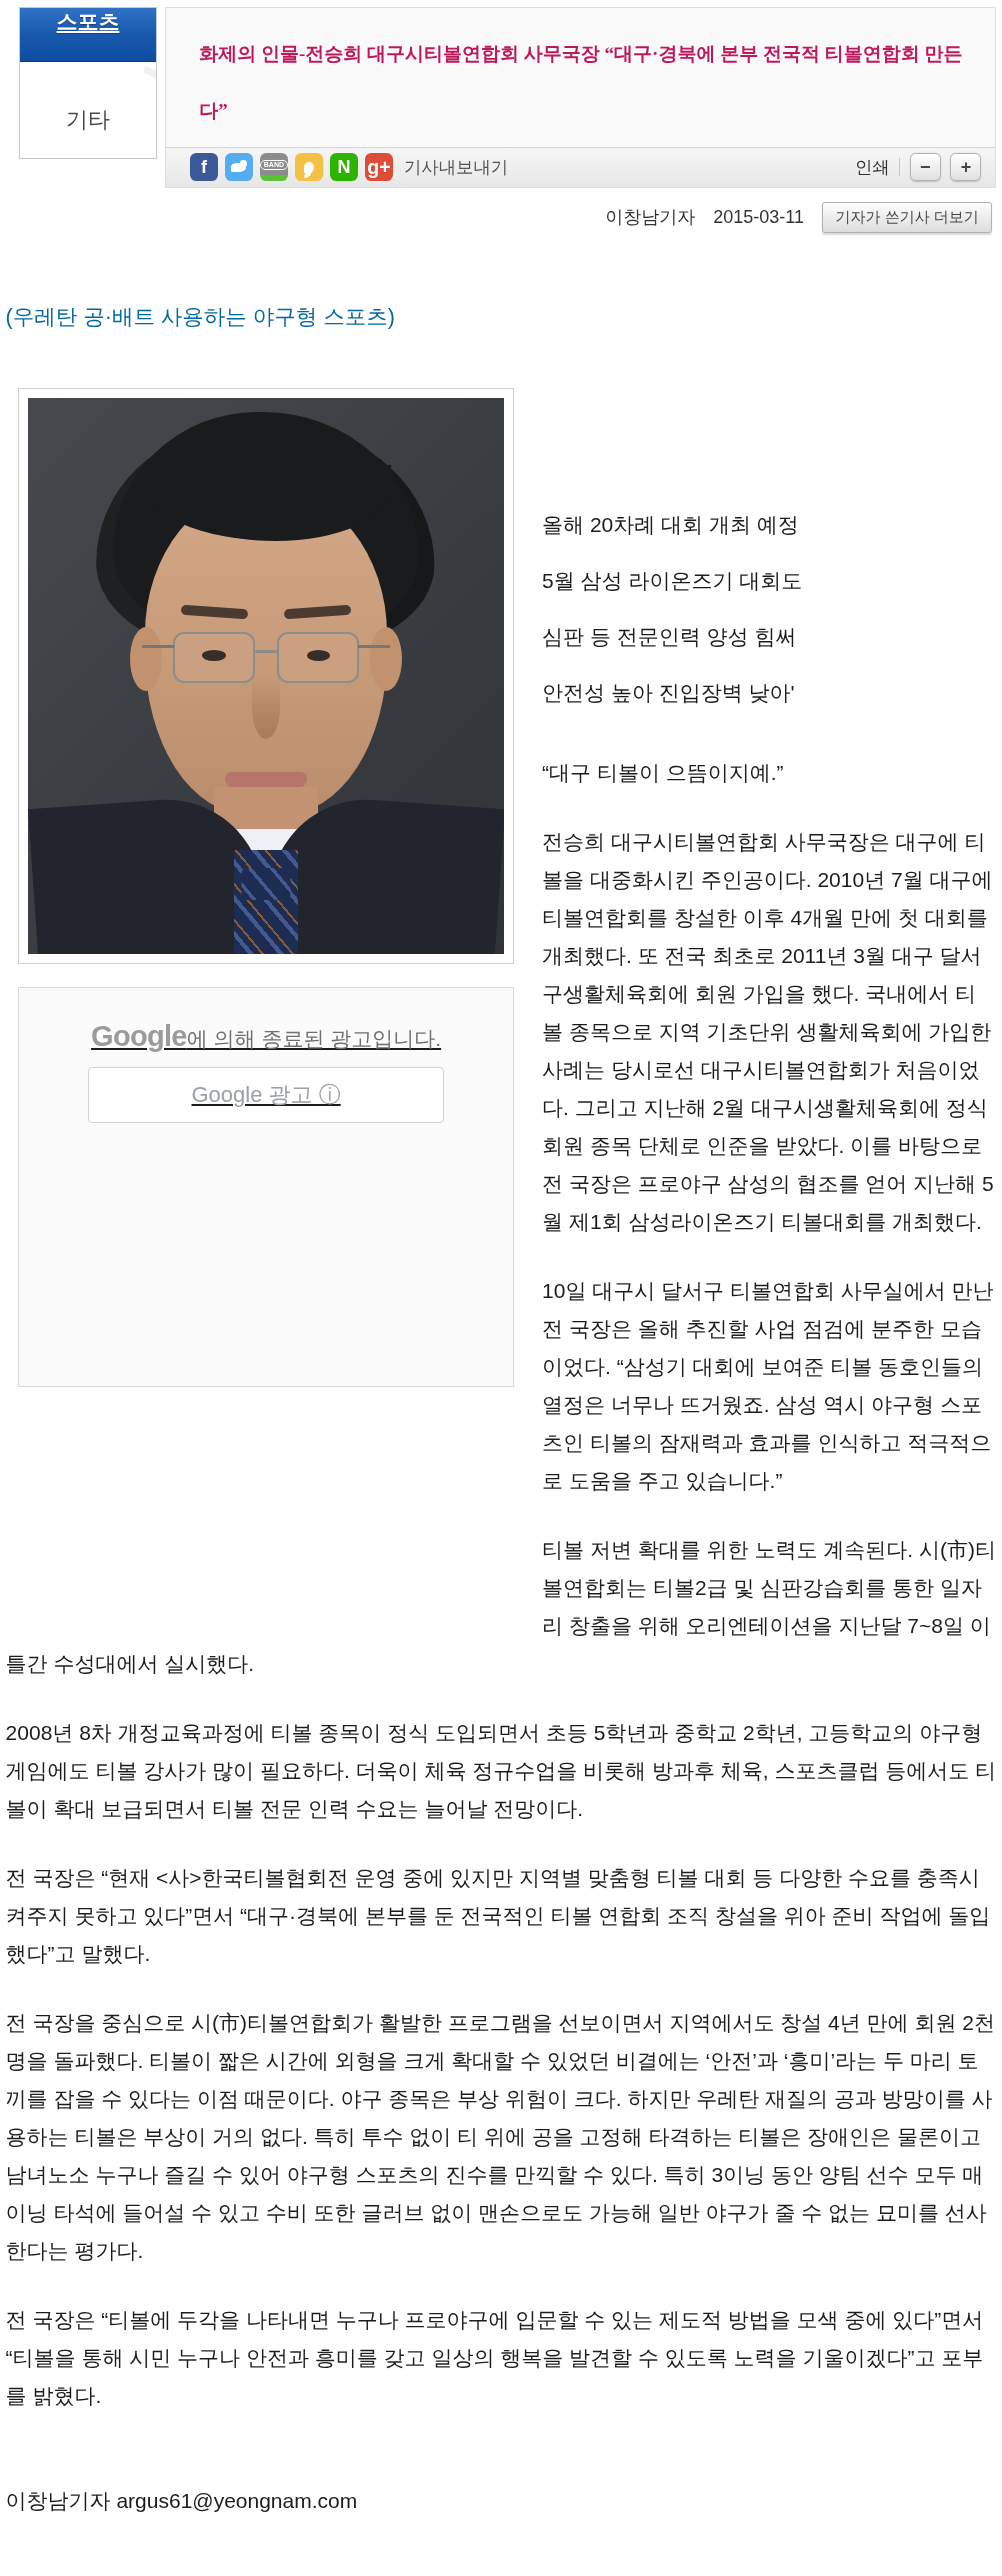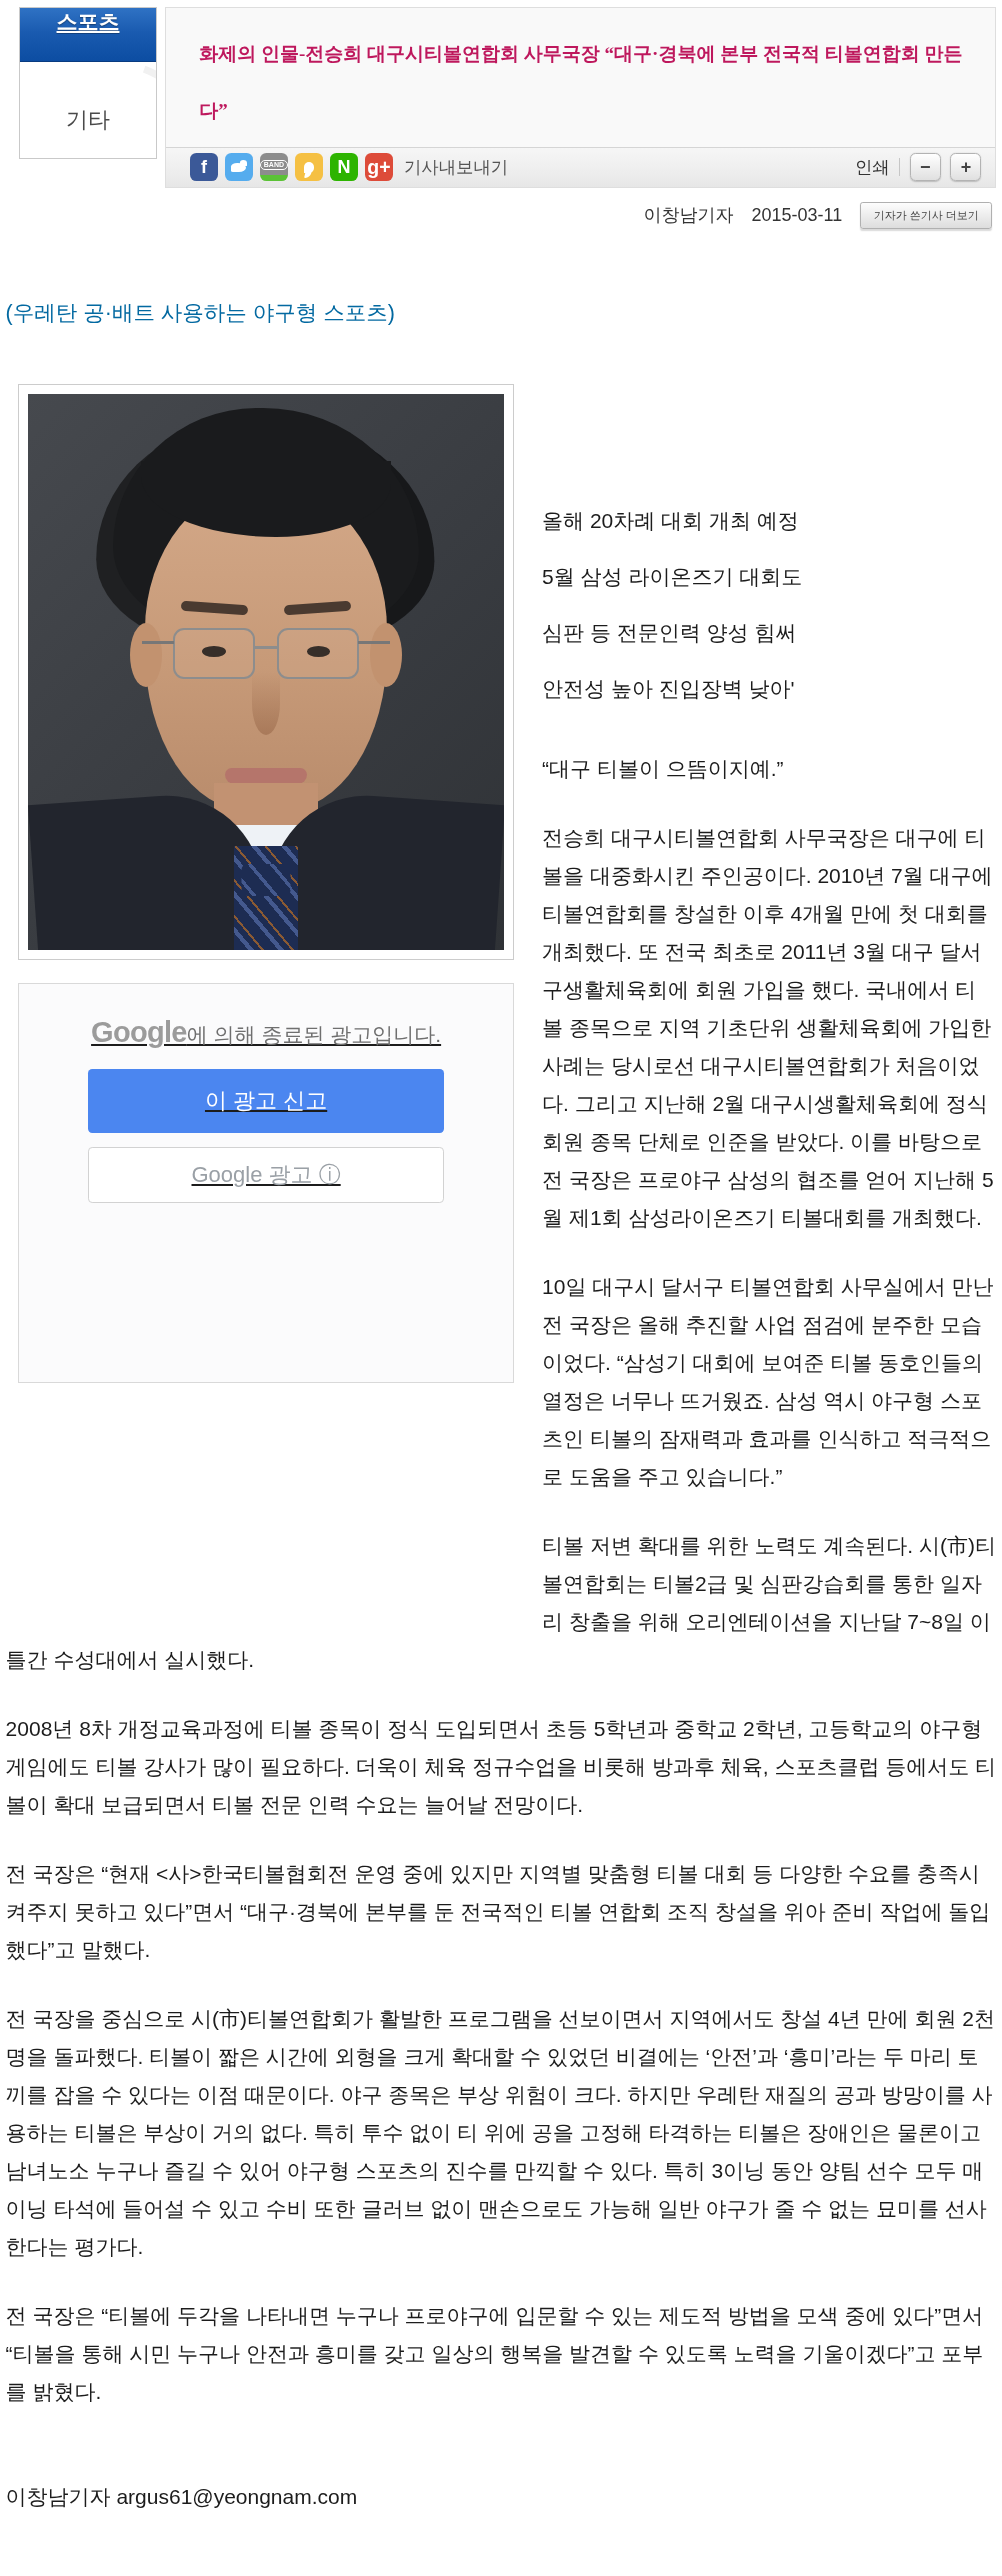--- a/index.html
+++ b/index.html
@@ -52,21 +52,21 @@
   .zoom-btn {
     width:31px; height:28px; border:0.7px solid #b3b3b3; border-radius:5.6px;
     background:linear-gradient(180deg,#ffffff,#e0e0e0); box-shadow:0 0.7px 1.4px rgba(0,0,0,.2);
     font-size:18px; font-weight:bold; color:#444; display:flex; align-items:center; justify-content:center; cursor:pointer;
   }
   
   .byline-row { display:flex; justify-content:flex-end; align-items:center; gap:18px; margin:14px 9.7px 0 0; }
   .byline-name, .byline-date { font-size:18px; color:#333; }
   .more-btn {
     border:0.7px solid #b0b0b0; border-radius:2.8px; background:linear-gradient(180deg,#fdfdfd,#dddddd);
-    box-shadow:0 1.4px 1.4px rgba(0,0,0,.15); padding:4.9px 12.5px; font-size:11px; color:#444; cursor:pointer;
+    box-shadow:0 1.4px 1.4px rgba(0,0,0,.15); padding:4.9px 12.5px; font-size:15px; color:#444; cursor:pointer;
   }
   
   .article { padding:0 5.6px; }
   .lead { margin-top:70px; font-size:21.5px; line-height:29px; color:#0369a1; }
   .float-col { float:left; width:496px; margin:56px 28px 12.5px 12.5px; }
   .photo-box { border:0.7px solid #cccccc; background:#fff; padding:9px; }
   .photo { width:100%; height:556px; position:relative; overflow:hidden;
     background:linear-gradient(135deg,#46494e 0%,#393c41 55%,#2f3236 100%); }
   .hair { position:absolute; left:50%; top:14px; transform:translateX(-50%); width:306px; height:236px;
     background:#1a1b1d; border-radius:48% 52% 46% 50%/60% 62% 40% 42%;
@@ -202,21 +202,20 @@
         <div class="suit r"></div>
         <div class="tie"></div>
         <div class="knot"></div>
       </div>
     </div>
 
     <div class="ad-box">
       <div class="ad-notice">
         <span class="g">Google</span><span>에 의해 종료된 광고입니다.</span>
       </div>
-      <button class="ad-report-btn">이 광고 신고</button>
       <button class="ad-choice-btn">Google 광고 ⓘ</button>
     </div>
     <div class="float-spacer"></div>
   </div>
 
   <p class="intro">
     <span>올해 20차례 대회 개최 예정</span><br>
     <span>5월 삼성 라이온즈기 대회도</span><br>
     <span>심판 등 전문인력 양성 힘써</span><br>
     <span>안전성 높아 진입장벽 낮아'</span>

